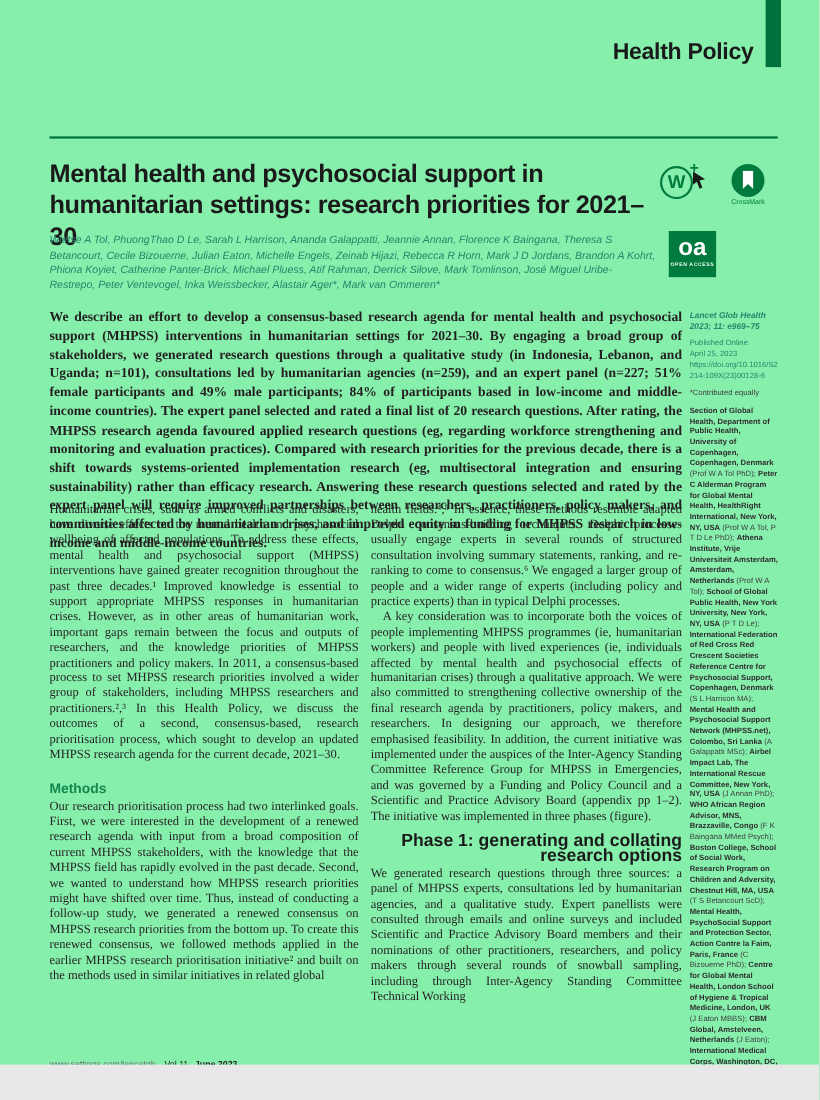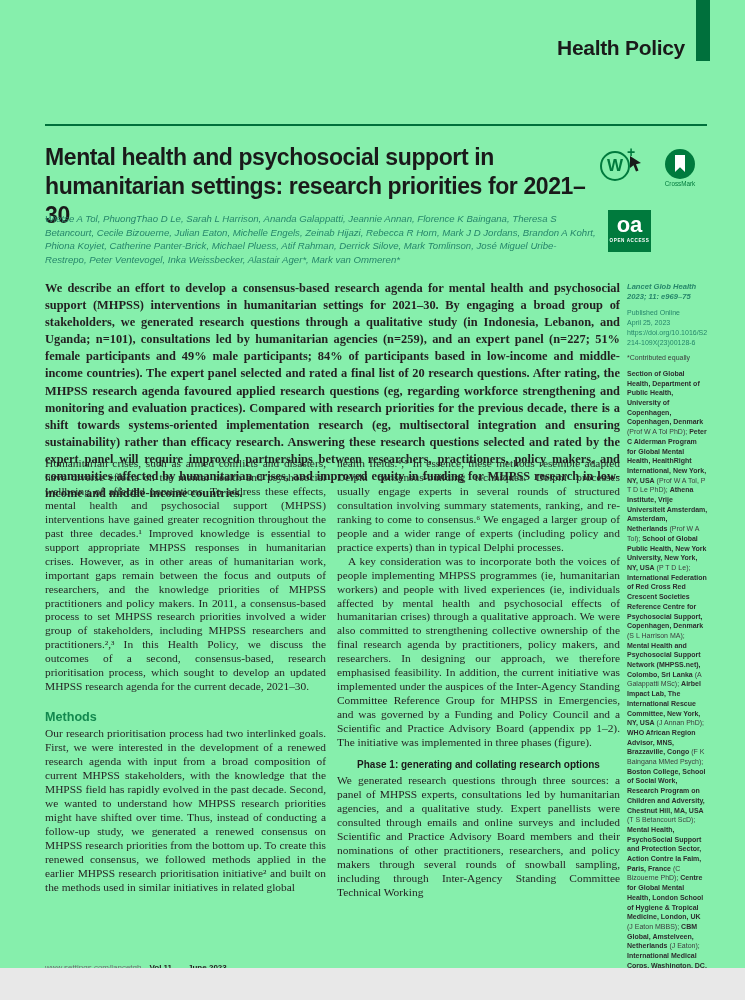--- a/index.html
+++ b/index.html
@@ -44,42 +44,42 @@
   .abstract{position:absolute;top:280px;left:45px;width:575px;margin:0;
         font-weight:bold;font-size:12.4px;line-height:17.1px;text-align:justify;}
 
   
   .col{position:absolute;top:457px;width:281px;font-size:11.4px;line-height:13.95px;
         text-align:justify;}
   .col-left{left:45px;}
   .col-right{left:337px;width:283px;}
   .sec-heading{font-family:"Liberation Sans",sans-serif;font-weight:bold;font-size:12.6px;
         color:#12884e;margin:0 0 2px 0;text-align:left;}
-  .sub-heading{font-family:"Liberation Sans",sans-serif;font-weight:bold;font-size:10px;
-        color:#1a1a1a;margin:8px 0 2px 0;text-align:center;}
+  .sub-heading{font-family:"Liberation Sans",sans-serif;font-weight:bold;font-size:16px;
+        color:#1a1a1a;margin:8px 0 2px 0;text-align:right;}
   .col p{margin:0;}
   .col p + .sec-heading{margin-top:17px;}
   .indent{ text-indent:11px;}
 
   
   .sidebar{position:absolute;top:282px;left:627px;width:81px;
         font-family:"Liberation Sans",sans-serif;font-size:7px;line-height:9.7px;color:#3c3c3c;}
   .sidebar .citation{font-weight:bold;font-style:italic;color:#26866a;font-size:7.6px;
         line-height:10.2px;margin:0 0 6px 0;}
   .sidebar .pub{color:#26866a;margin:0 0 6px 0;}
   .sidebar .pub a{color:#26866a;text-decoration:none;word-break:break-all;display:block;}
   .sidebar .contrib{margin:0 0 6px 0;color:#3c3c3c;}
   .sidebar .affs{margin:0;color:#3c3c3c;}
   .aff-bold{font-weight:bold;color:#2e2e2e;}
 
   
   .footer-left{position:absolute;top:963px;left:45px;font-family:"Liberation Sans",sans-serif;
         font-size:8px;color:#6d6e71;}
-  .footer-left .vol{color:#231f20;font-weight:bold;margin-left:8px;}
-  .footer-left .date{color:#231f20;font-weight:bold;margin-left:16px;}
+  .footer-left .vol{color:#231f20;font-weight:normal;margin-left:8px;}
+  .footer-left .date{color:#231f20;font-weight:bold;margin-left:6px;}
   .footer-page{position:absolute;top:975px;right:40px;font-family:Liberation Sans, sans-serif;
         font-size:8.5px;color:#231f20;}
 </style>
 </head>
 <body>
 
 <div class="page">
 
   <div class="corner-bar"></div>
   <div class="header-label">Health Policy</div>

